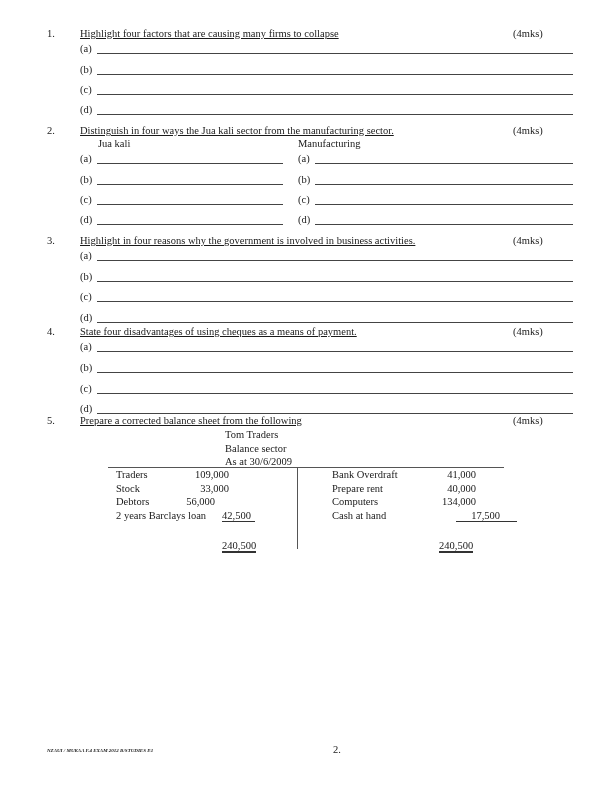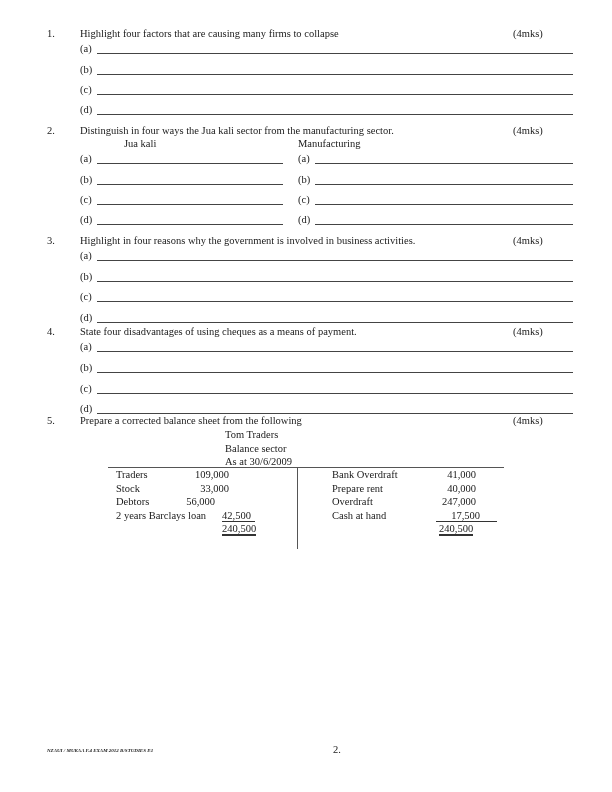--- a/index.html
+++ b/index.html
@@ -2,30 +2,30 @@
 <html><head>
 <meta charset="utf-8">
 <style>
   html, body { margin: 0; padding: 0; background: #ffffff; }
   body {
     width: 612px; height: 792px; position: relative; overflow: hidden;
     font-family: "Liberation Serif", serif; font-size: 10.5px; color: #1a1a1a;
   }
   .abs { position: absolute; white-space: nowrap; }
   .qnum { position: absolute; left: 47px; }
-  .qtext { position: absolute; left: 80px; }
+  .qtext { position: absolute; left: 80px; text-decoration: underline; }
   .marks { position: absolute; left: 513px; }
   .ans { position: absolute; height: 12px; }
   .ans .lbl { position: absolute; left: 0; bottom: 0; }
   .ans .line { position: absolute; bottom: 0; border-bottom: 0.8px solid #444; }
   .hline { position: absolute; height: 0; border-top: 1.4px solid #555; }
   .vline { position: absolute; width: 0; border-left: 1.4px solid #555; }
   .num { position: absolute; text-align: right; }
   .ul1 { border-bottom: 0.9px solid #333; }
-  .ul2 { border-bottom: 2.6px double #333; }
+  .ul2 { border-bottom: 2.6px double #333; margin-top: 17px; }
   .footer-left { position: absolute; left: 47px; top: 748px; font-size: 5px; font-style: italic; font-weight: bold; }
   .footer-page { position: absolute; left: 333px; top: 744px; font-size: 10.5px; }
 </style>
 </head>
 <body>
 
 <div>
   <span class="qnum" style="top:28px">1.</span>
   <span class="qtext abs" style="top:28px">Highlight four factors that are causing many firms to collapse</span>
   <span class="marks abs" style="top:28px">(4mks)</span>
@@ -44,21 +44,21 @@
   <div class="ans" style="left:80px; top:103px; width:493px">
     <span class="lbl">(d)</span>
     <span class="line" style="left:17px; right:0"></span>
   </div>
 </div>
 
 <div>
   <span class="qnum" style="top:125px">2.</span>
   <span class="qtext abs" style="top:125px">Distinguish in four ways the Jua kali sector from the manufacturing sector.</span>
   <span class="marks abs" style="top:125px">(4mks)</span>
-  <span class="abs" style="left:124px; top:138px">Jua kali</span>
+  <span class="abs" style="left:98px; top:138px">Jua kali</span>
   <span class="abs" style="left:298px; top:138px">Manufacturing</span>
 
   <div class="ans" style="left:80px; top:152px; width:203px">
     <span class="lbl">(a)</span>
     <span class="line" style="left:17px; right:0"></span>
   </div>
   <div class="ans" style="left:80px; top:173px; width:203px">
     <span class="lbl">(b)</span>
     <span class="line" style="left:17px; right:0"></span>
   </div>
@@ -153,22 +153,22 @@
     <span class="abs" style="left:116px; top:496px">Debtors</span>
     <span class="num abs" style="left:172px; width:43px; top:496px">56,000</span>
     <span class="abs" style="left:116px; top:510px">2 years Barclays loan</span>
     <span class="abs ul1" style="left:222px; top:510px; padding-right:4px">42,500</span>
     <span class="abs ul2" style="left:222px; top:523px">240,500</span>
 
     <span class="abs" style="left:332px; top:469px">Bank Overdraft</span>
     <span class="num abs" style="left:433px; width:43px; top:469px">41,000</span>
     <span class="abs" style="left:332px; top:483px">Prepare rent</span>
     <span class="num abs" style="left:433px; width:43px; top:483px">40,000</span>
-    <span class="abs" style="left:332px; top:496px">Overdraft</span>
-    <span class="num abs" style="left:433px; width:43px; top:496px">247,000</span>
+    <span class="abs" style="left:332px; top:496px">Computers</span>
+    <span class="num abs" style="left:433px; width:43px; top:496px">134,000</span>
     <span class="abs" style="left:332px; top:510px">Cash at hand</span>
-    <span class="num abs ul1" style="left:436px; width:44px; top:510px; padding-right:17px">17,500</span>
+    <span class="num abs ul1" style="left:456px; width:44px; top:510px; padding-right:17px">17,500</span>
     <span class="abs ul2" style="left:439px; top:523px">240,500</span>
   </div>
 </div>
 
 <span class="footer-left">NZAUI / MUKAA F.4 EXAM 2012 B/STUDIES P.1</span>
 <span class="footer-page">2.</span>
 
 </body></html>

